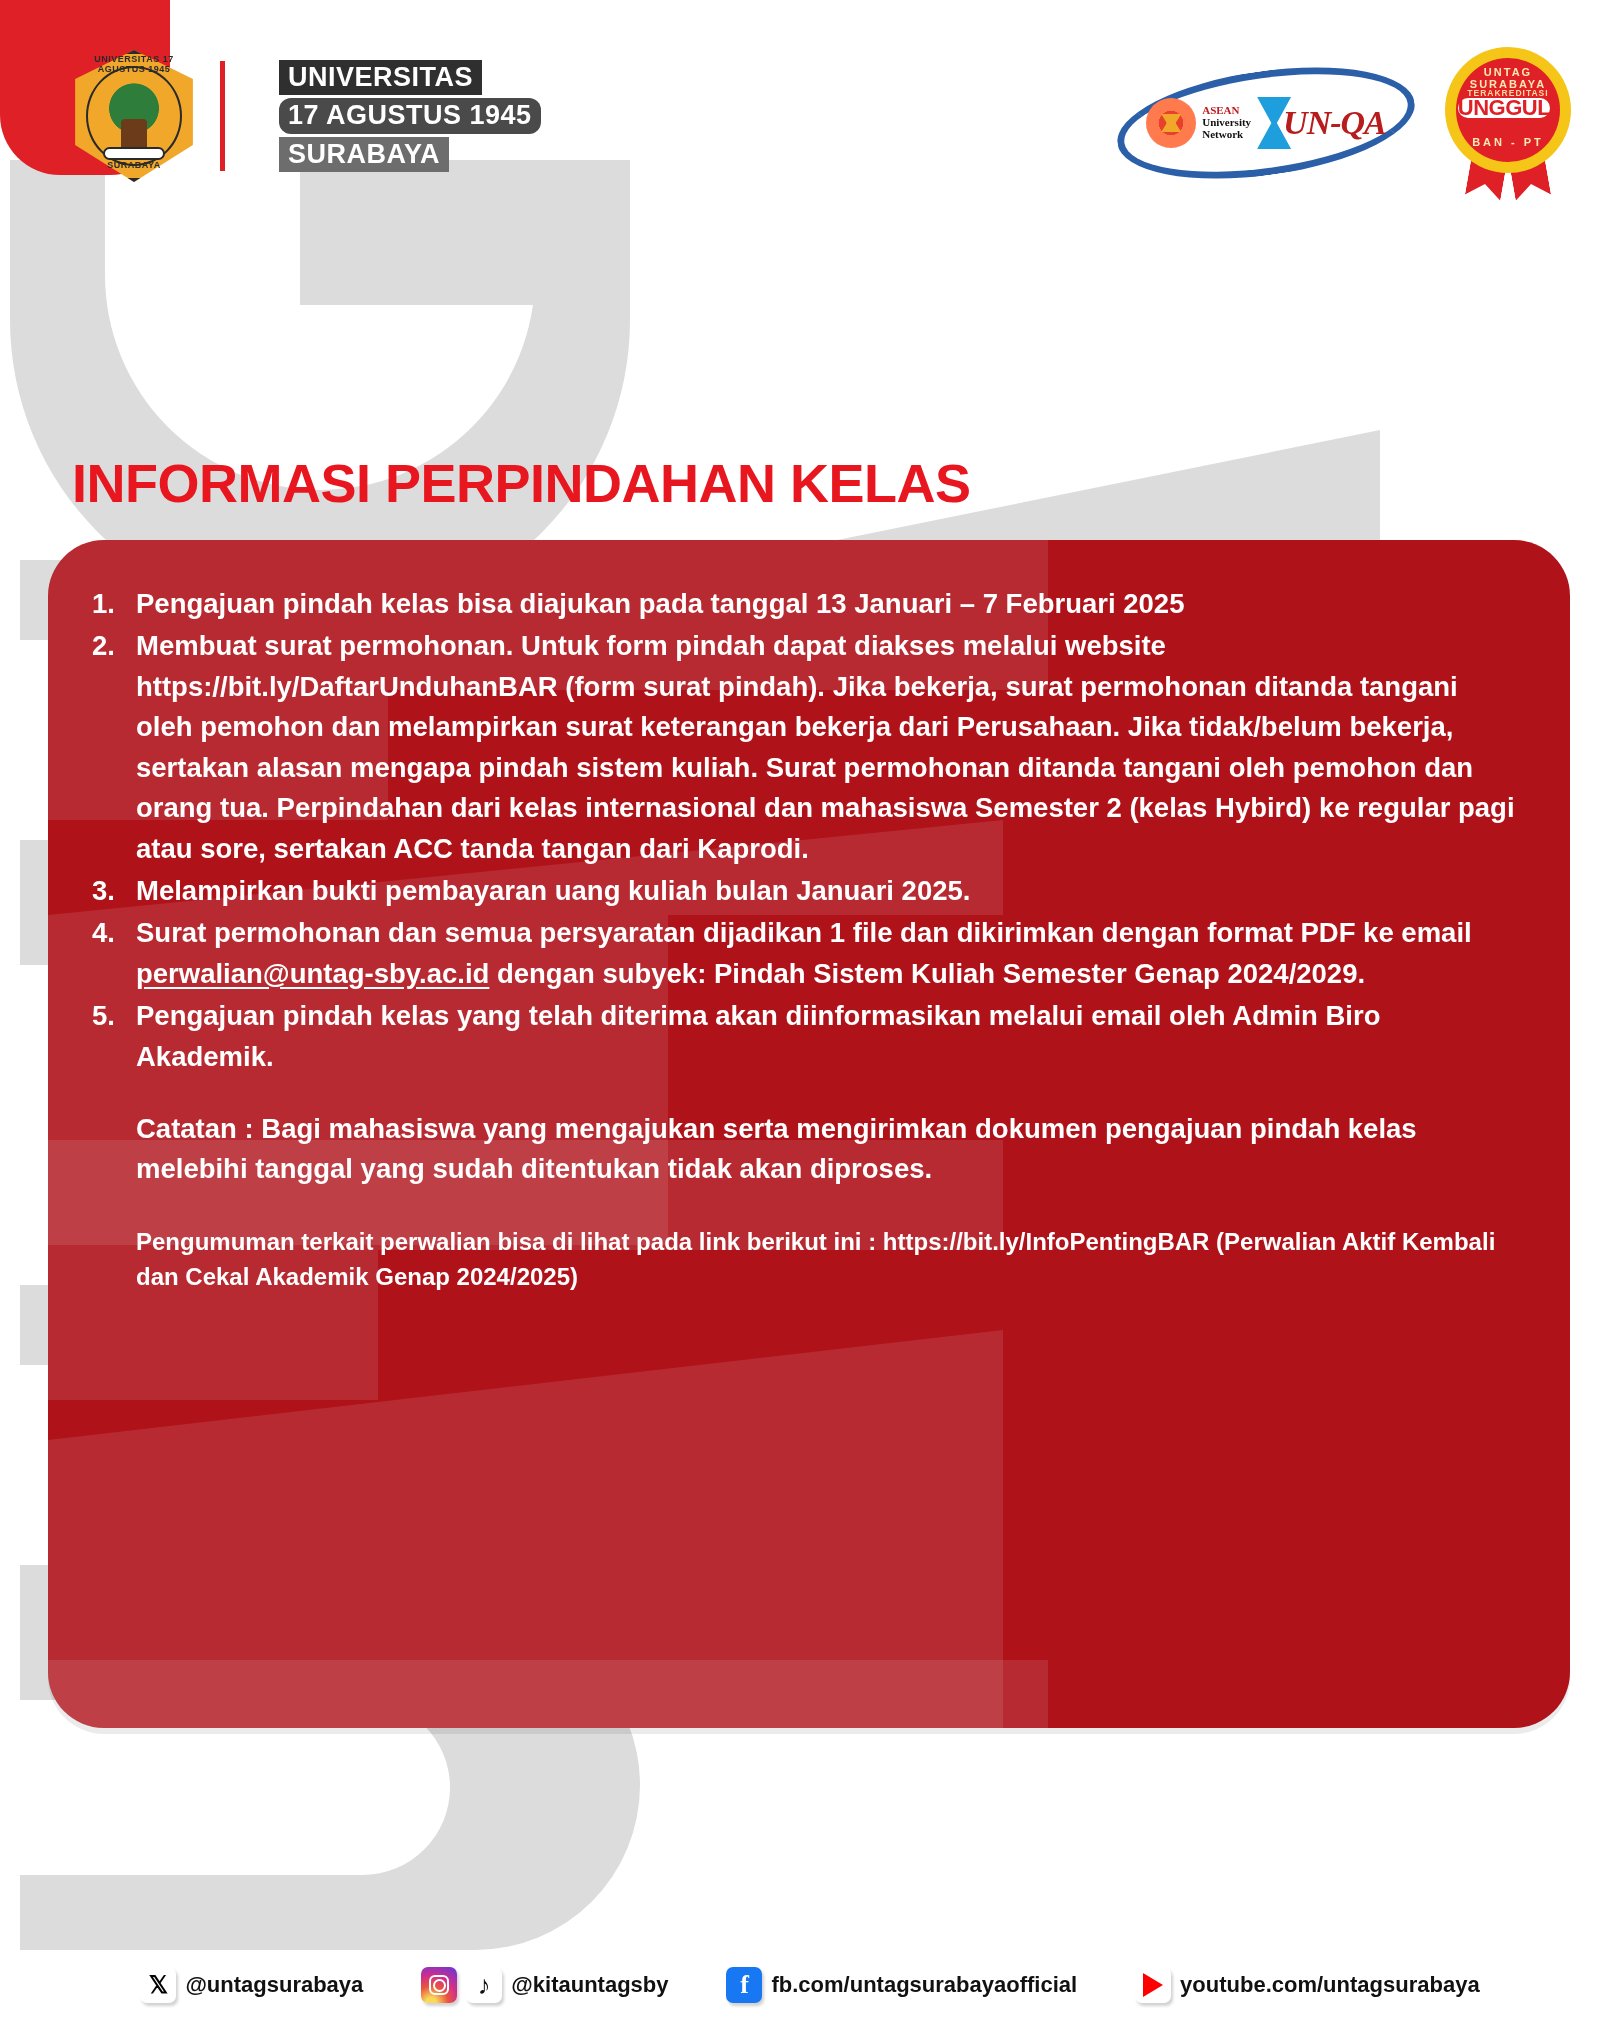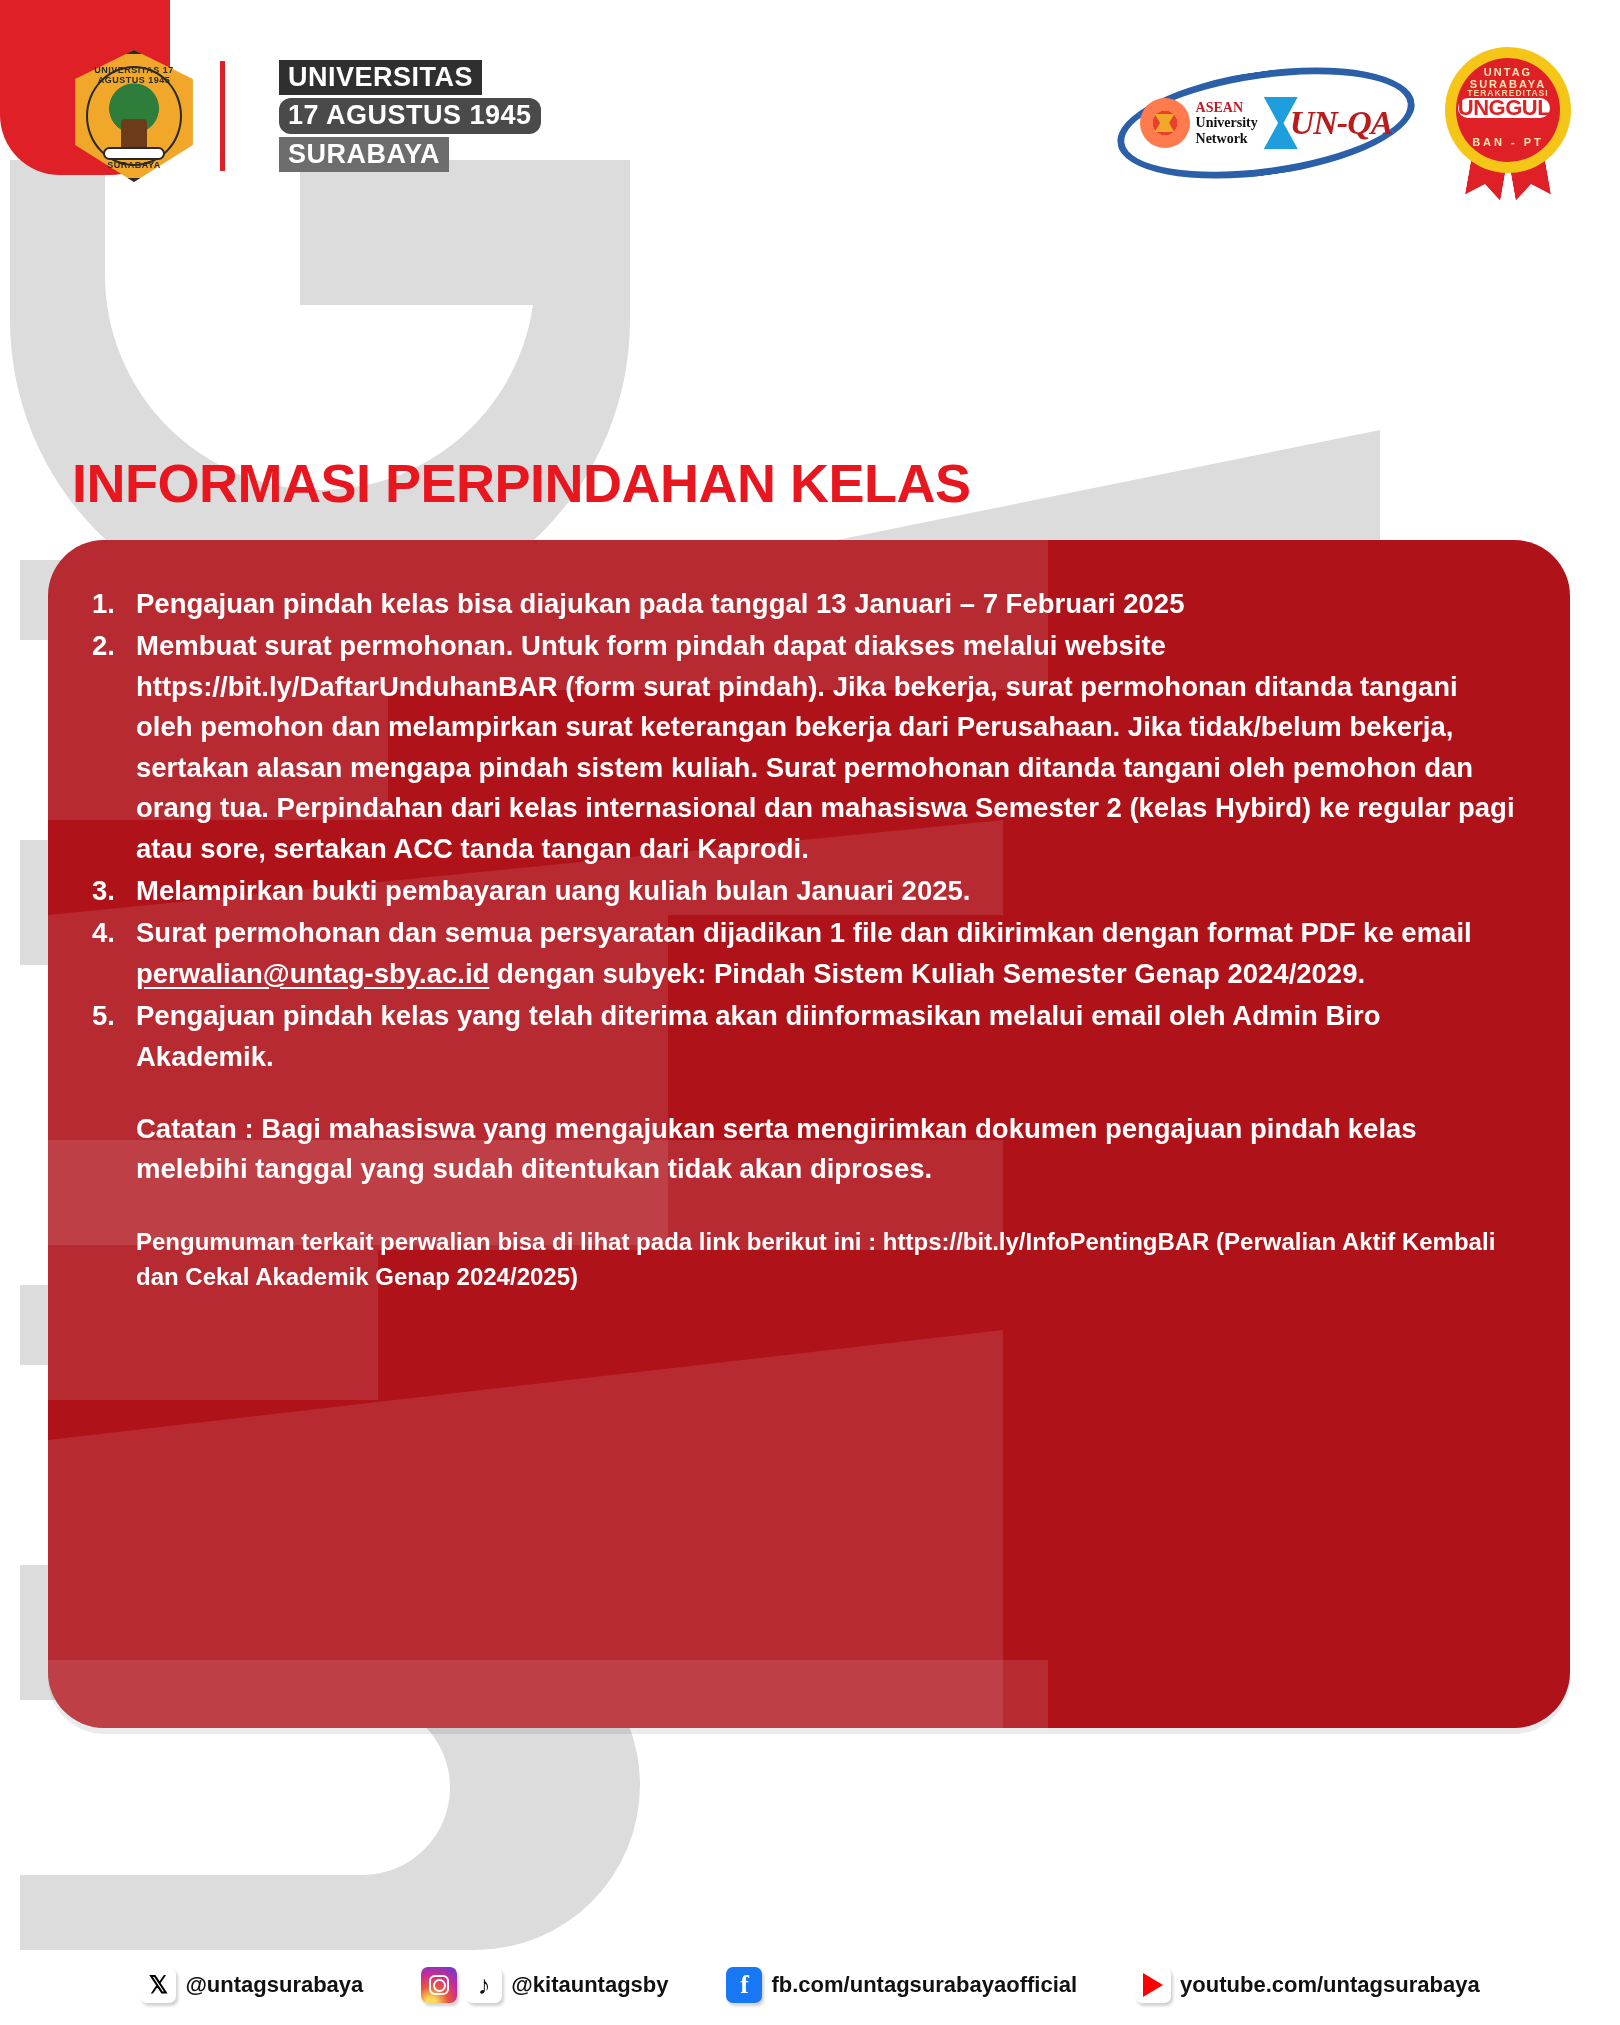--- a/index.html
+++ b/index.html
@@ -67,21 +67,21 @@
   }
   .crest-base {
     position: absolute; left: 50%; bottom: 22px; width: 62px; height: 13px;
     margin-left: -31px; background: #ffffff; border: 2px solid #2a2a2a;
     border-radius: 7px;
   }
   .crest-top-text, .crest-bot-text {
     position: absolute; left: 0; right: 0; text-align: center;
     font-size: 9px; font-weight: bold; color: #2a2a2a; letter-spacing: .5px;
   }
-  .crest-top-text { top: 15px; }
+  .crest-top-text { top: 4px; }
   .crest-bot-text { bottom: 12px; }
 
   .brand-divider { width: 5px; height: 110px; background: #e02027; margin: 0 22px; }
   .brand-lines { display: flex; flex-direction: column; gap: 3px; align-items: flex-start; padding-left: 32px; }
   .brand-line {
     color: #ffffff; font-weight: bold; letter-spacing: .5px;
     padding: 3px 9px 4px 9px; line-height: 1.05;
     font-family: "Liberation Sans", sans-serif;
   }
   .bl1 { background: #2f2f2f; font-size: 27px; }
@@ -103,21 +103,21 @@
   .aun-globe {
     width: 50px; height: 50px; border-radius: 50%;
     background: radial-gradient(circle at 50% 50%, #ffffff 0 12%, #e8412b 13% 34%, #ff7a4d 35% 70%, #f04a2c 71%);
     position: relative; flex: 0 0 auto; margin-right: 6px; z-index: 2;
   }
   .aun-globe::after {
     content: ""; position: absolute; left: 50%; top: 50%;
     width: 20px; height: 18px; margin: -9px 0 0 -10px;
     background: #f0a72a; clip-path: polygon(0 0, 100% 0, 72% 50%, 100% 100%, 0 100%, 28% 50%);
   }
-  .aun-text { font-size: 14px; line-height: 1.08; z-index: 2; }
+  .aun-text { font-size: 11px; line-height: 1.08; z-index: 2; }
   .aun-text .cap { color: #c01a22; font-weight: bold; font-family: "Liberation Serif", serif; }
   .aun-text .rest { color: #111; font-weight: bold; font-family: "Liberation Serif", serif; }
   .aun-qa { display: flex; align-items: center; z-index: 2; margin-left: 6px; }
   .aun-qa-glyph {
     width: 34px; height: 52px; background: #1f9ede;
     clip-path: polygon(0 0, 100% 0, 58% 50%, 100% 100%, 0 100%, 42% 50%);
   }
   .aun-qa-label {
     font-family: "Liberation Serif", serif; font-style: italic; font-weight: bold;
     font-size: 34px; color: #b91c1c; margin-left: -8px; letter-spacing: -1px;

